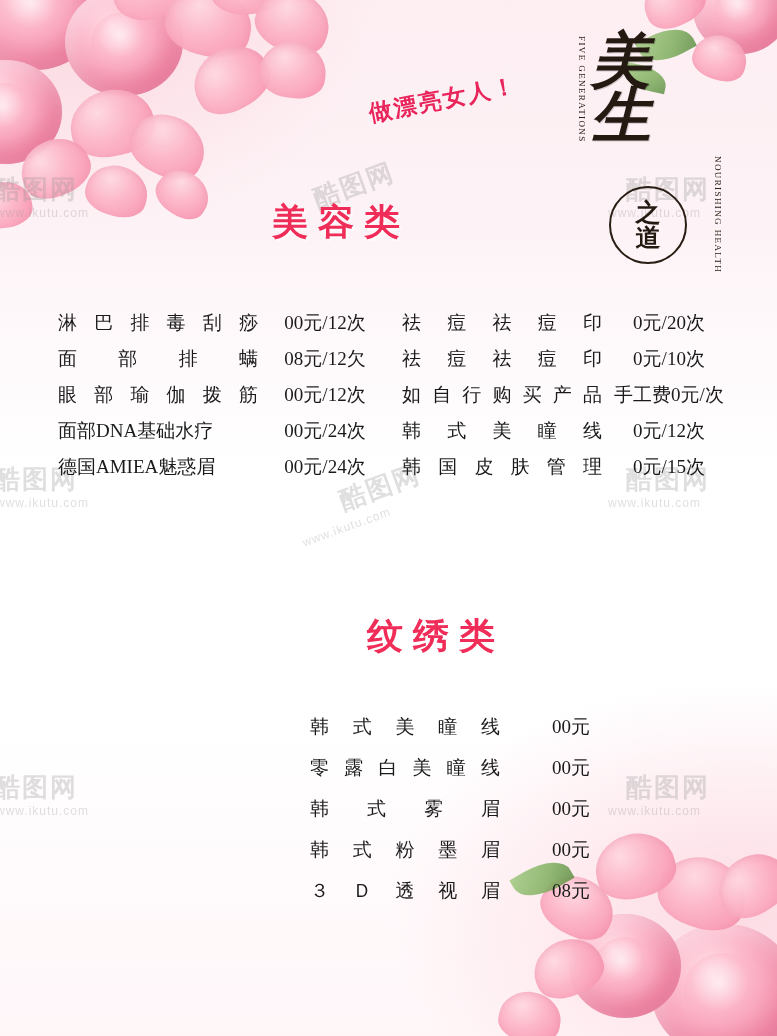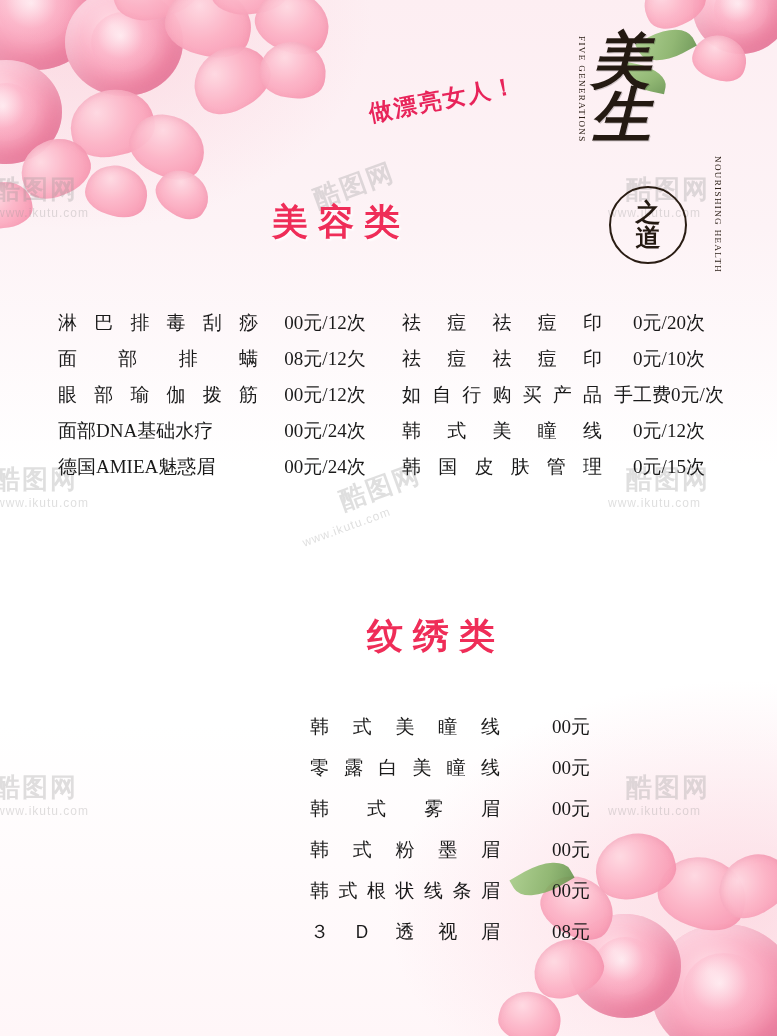--- a/index.html
+++ b/index.html
@@ -357,23 +357,19 @@
       </tr>
       <tr>
         <td class="t-name">韩式雾眉</td>
         <td class="t-price">00元</td>
       </tr>
       <tr>
         <td class="t-name">韩式粉墨眉</td>
         <td class="t-price">00元</td>
       </tr>
       <tr>
-        <td class="t-name">韩式根状线条眉</td>
-        <td class="t-price">00元</td>
-      </tr>
-      <tr>
         <td class="t-name">３Ｄ透视眉</td>
         <td class="t-price">08元</td>
       </tr>
     </tbody>
   </table>
 
 </div>
 
 </body></html>

